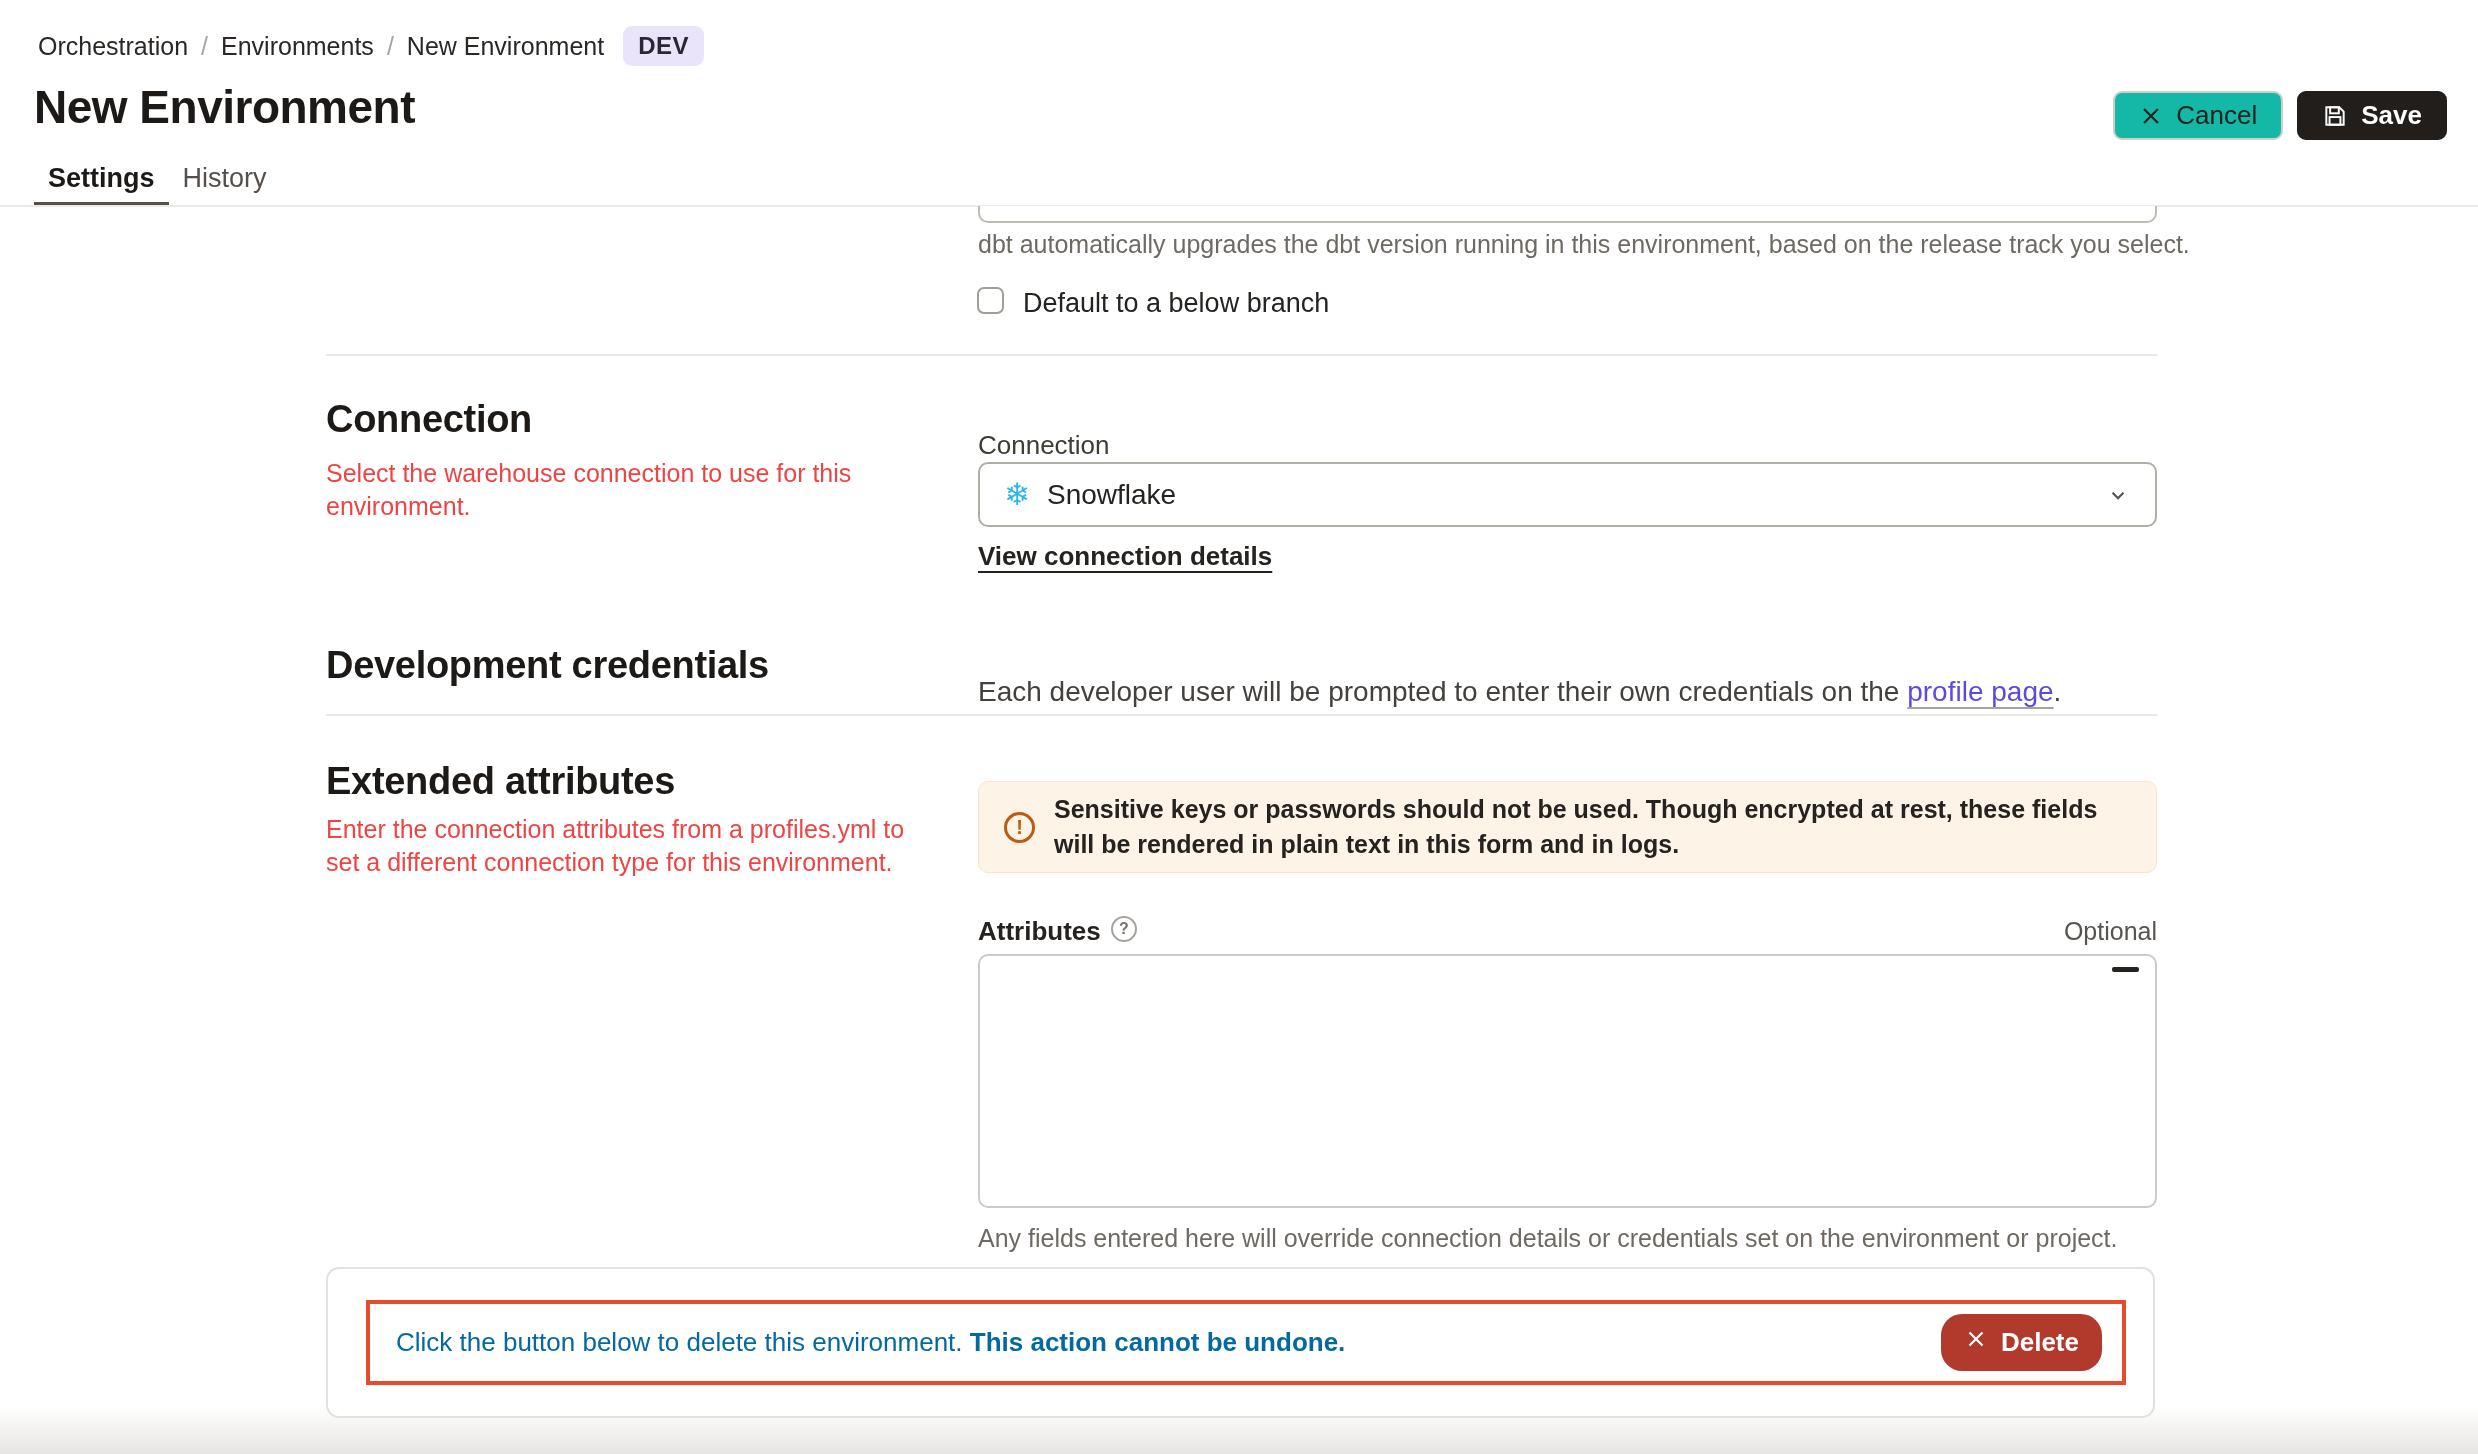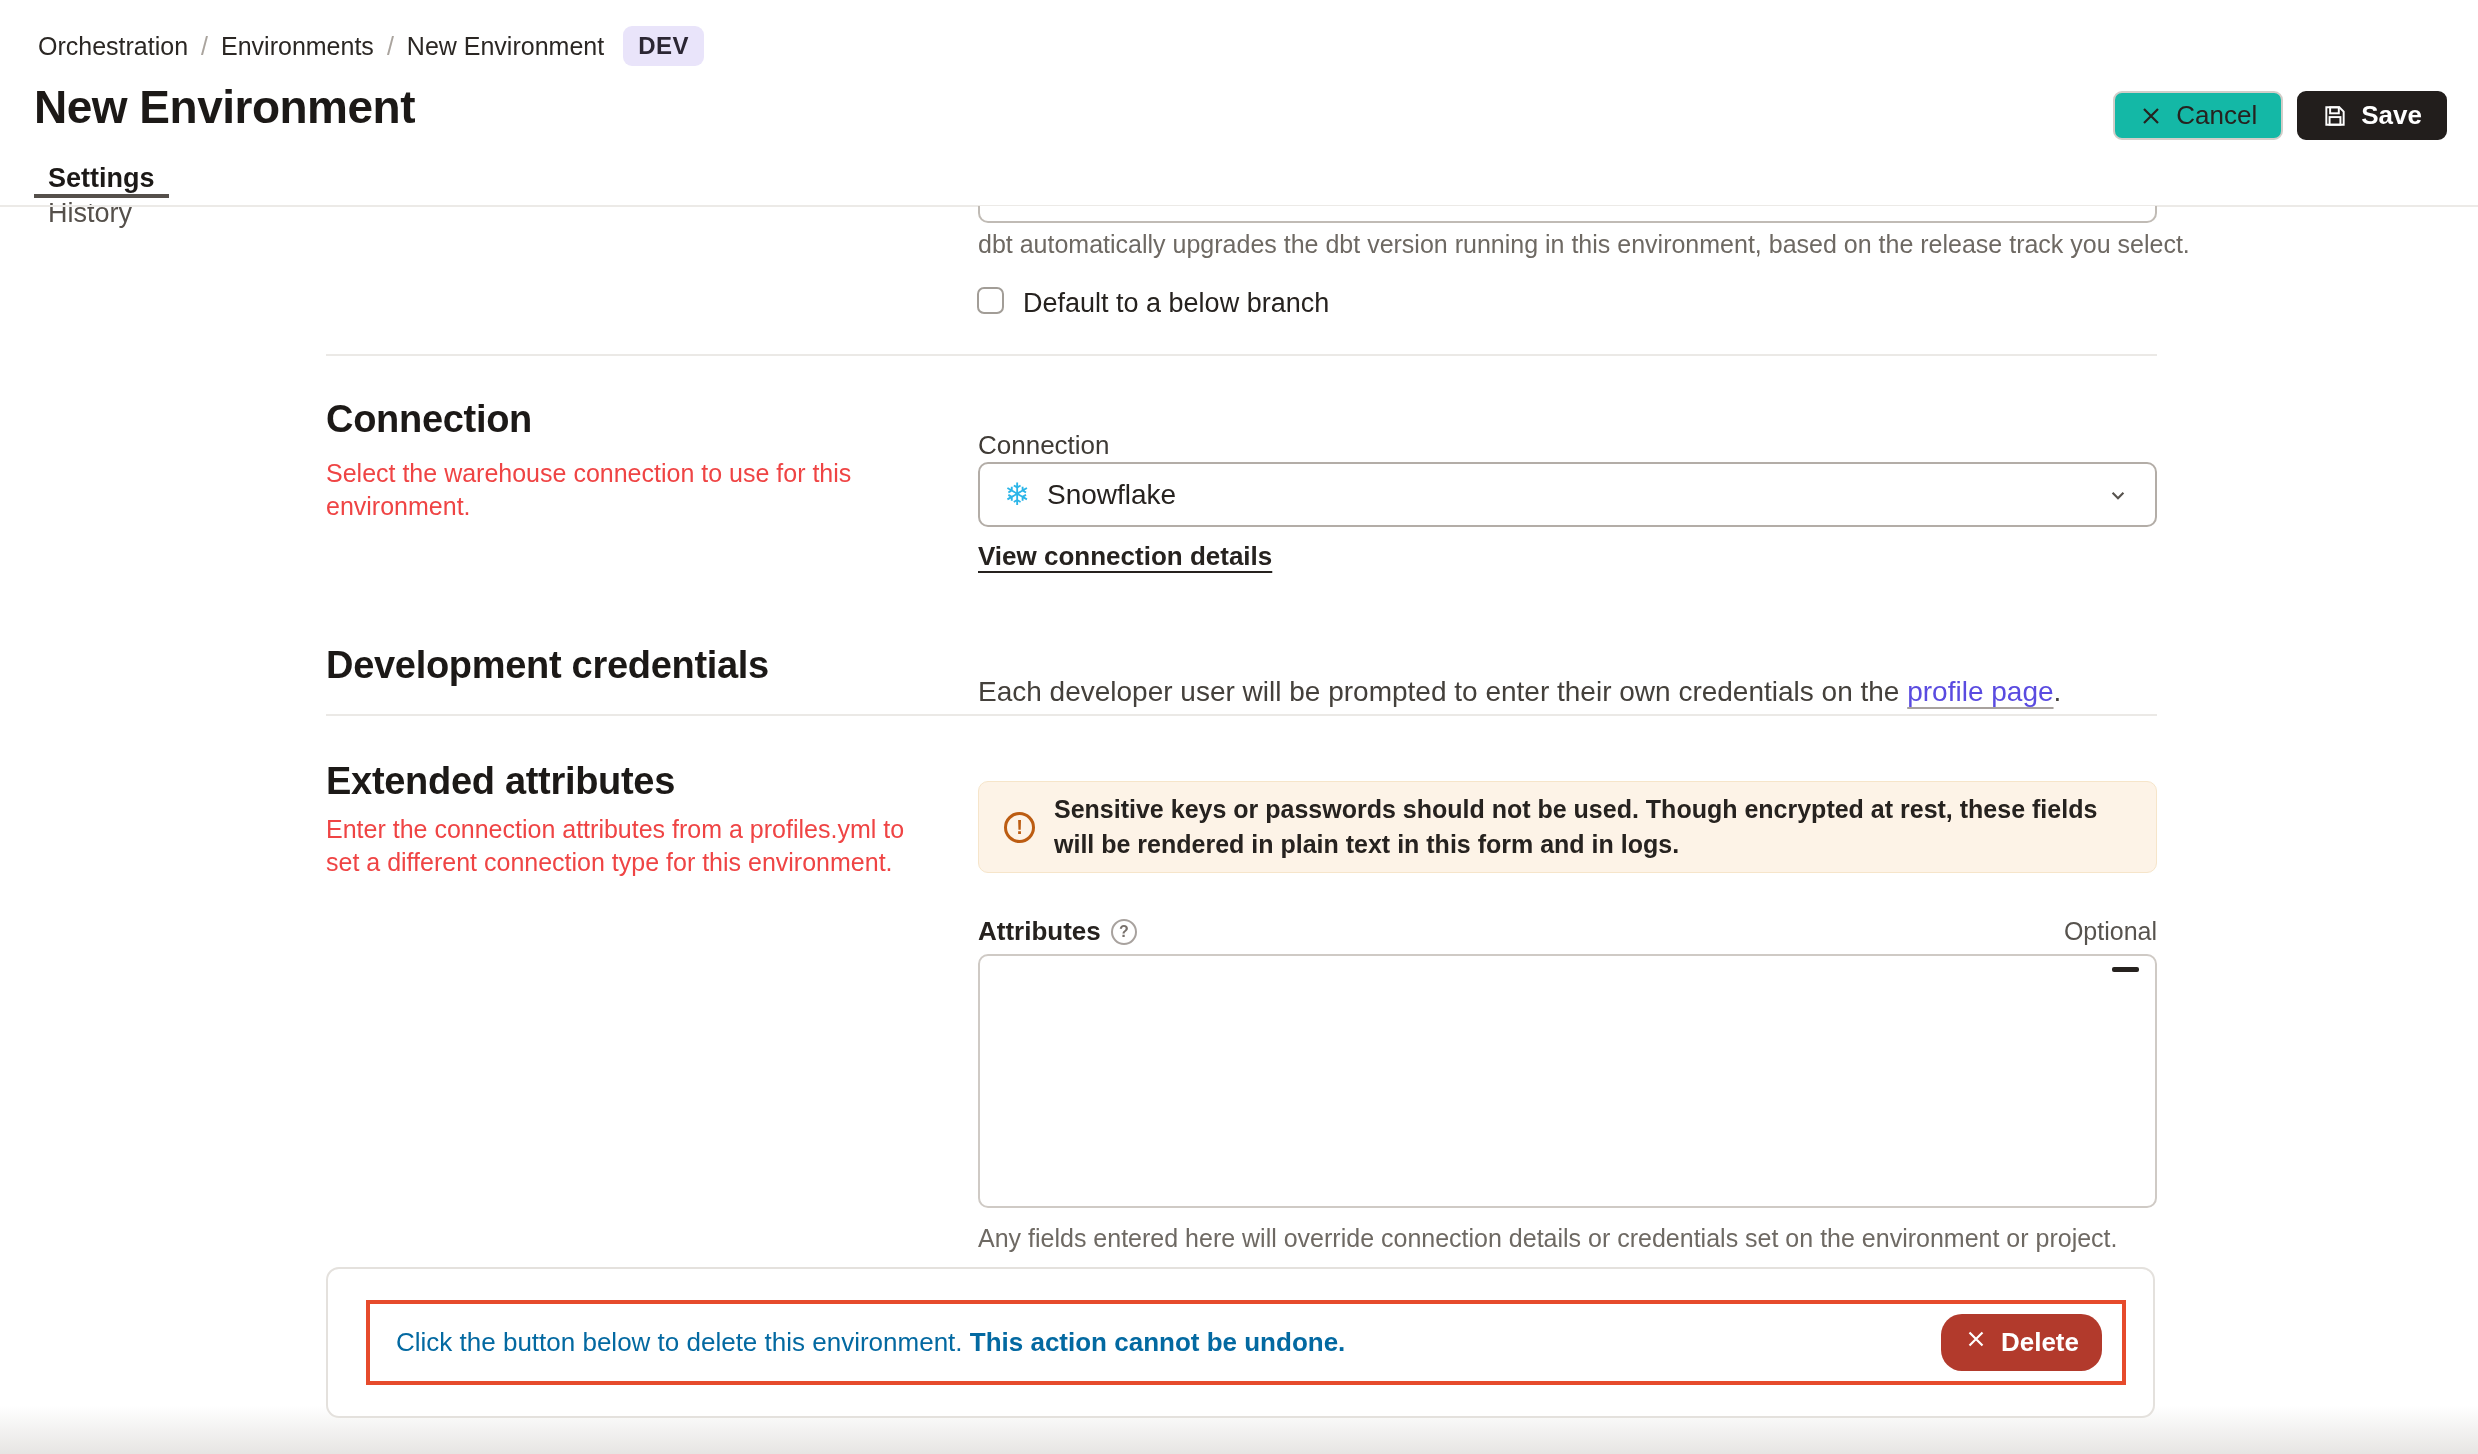--- a/index.html
+++ b/index.html
@@ -22,21 +22,21 @@
   .page-title { position:absolute; left:34px; top:80px; font-size:46px;
     font-weight:bold; color:#1c1917; letter-spacing:-.5px; }
 
   .header-actions { position:absolute; right:31px; top:91px; display:flex; gap:14px; }
   .btn { display:inline-flex; align-items:center; justify-content:center;
     gap:13px; height:49px; border-radius:9px; font-size:26px; cursor:pointer; }
   .btn-cancel { background:#14b8a6; border:2px solid #d2cec9; color:#26221f; padding:12px 24px; }
   .btn-save  { background:#221e1c; border:2px solid #221e1c; color:#fff; padding:0 23px; font-weight:bold; }
   .btn svg { display:block; }
 
-  .tabs { position:absolute; left:34px; top:163px; height:43px; display:flex;flex-direction:column; }
+  .tabs { position:absolute; left:34px; top:163px; height:43px; display:flex; }
   .tab { display:inline-flex; align-items:flex-start; padding:0 14px; font-size:27px;
     color:#55504b; cursor:pointer; height:43px; }
   .tab.active { color:#1c1917; font-weight:bold; border-bottom:4px solid #55504b; }
   .tabs-divider { position:absolute; left:0; top:205px; width:2478px; height:2px; background:#eceae7; }
 
   
   .divider { position:absolute; left:326px; width:1831px; height:2px; background:#ebe9e6; }
   .section-heading { position:absolute; left:326px; font-size:38px; font-weight:bold; color:#1c1917; letter-spacing:-.3px; }
   .section-desc { position:absolute; left:326px; font-size:25px; color:#ef4444; line-height:33px; }
   .field-label { font-size:26px; color:#3f3b36; }
@@ -71,21 +71,21 @@
   .warning-banner { position:absolute; left:978px; top:781px; width:1179px; height:92px;
     background:#fdf3e7; border:1px solid #f6e5ca; border-radius:10px;
     display:flex; align-items:center; gap:19px; padding:0 25px; }
   .warning-icon { flex:0 0 auto; width:31px; height:31px; border:3px solid #bc5c12; border-radius:50%;
     display:flex; align-items:center; justify-content:center;
     color:#bc5c12; font-size:20px; font-weight:bold; line-height:1; }
   .warning-text { font-size:25px; font-weight:bold; color:#26221f; line-height:35px; }
 
   .attr-row { position:absolute; left:978px; top:916px; width:1179px;
     display:flex; align-items:center; }
-  .attr-label { font-size:26px; font-weight:bold; color:#26221f; display:flex; align-items:center; gap:10px; }
+  .attr-label { font-size:26px; font-weight:bold; color:#26221f; display:flex; gap:10px; }
   .help-icon { width:26px; height:26px; border:2px solid #a8a29e; border-radius:50%;
     display:inline-flex; align-items:center; justify-content:center;
     font-size:16px; font-weight:bold; color:#78716c; cursor:pointer; }
   .optional-label { margin-left:auto; font-size:25px; color:#57534e; }
 
   .attr-box { position:absolute; left:978px; top:954px; width:1179px; height:254px; }
   .attr-textarea { width:100%; height:100%; border:2px solid #cfcac5; border-radius:10px;
     background:#fff; resize:none; outline:none; font-family:"Liberation Mono","DejaVu Sans Mono",monospace;
     font-size:24px; padding:18px 22px; color:#26221f; }
   .collapse-dash { position:absolute; right:18px; top:13px; width:27px; height:5px;

